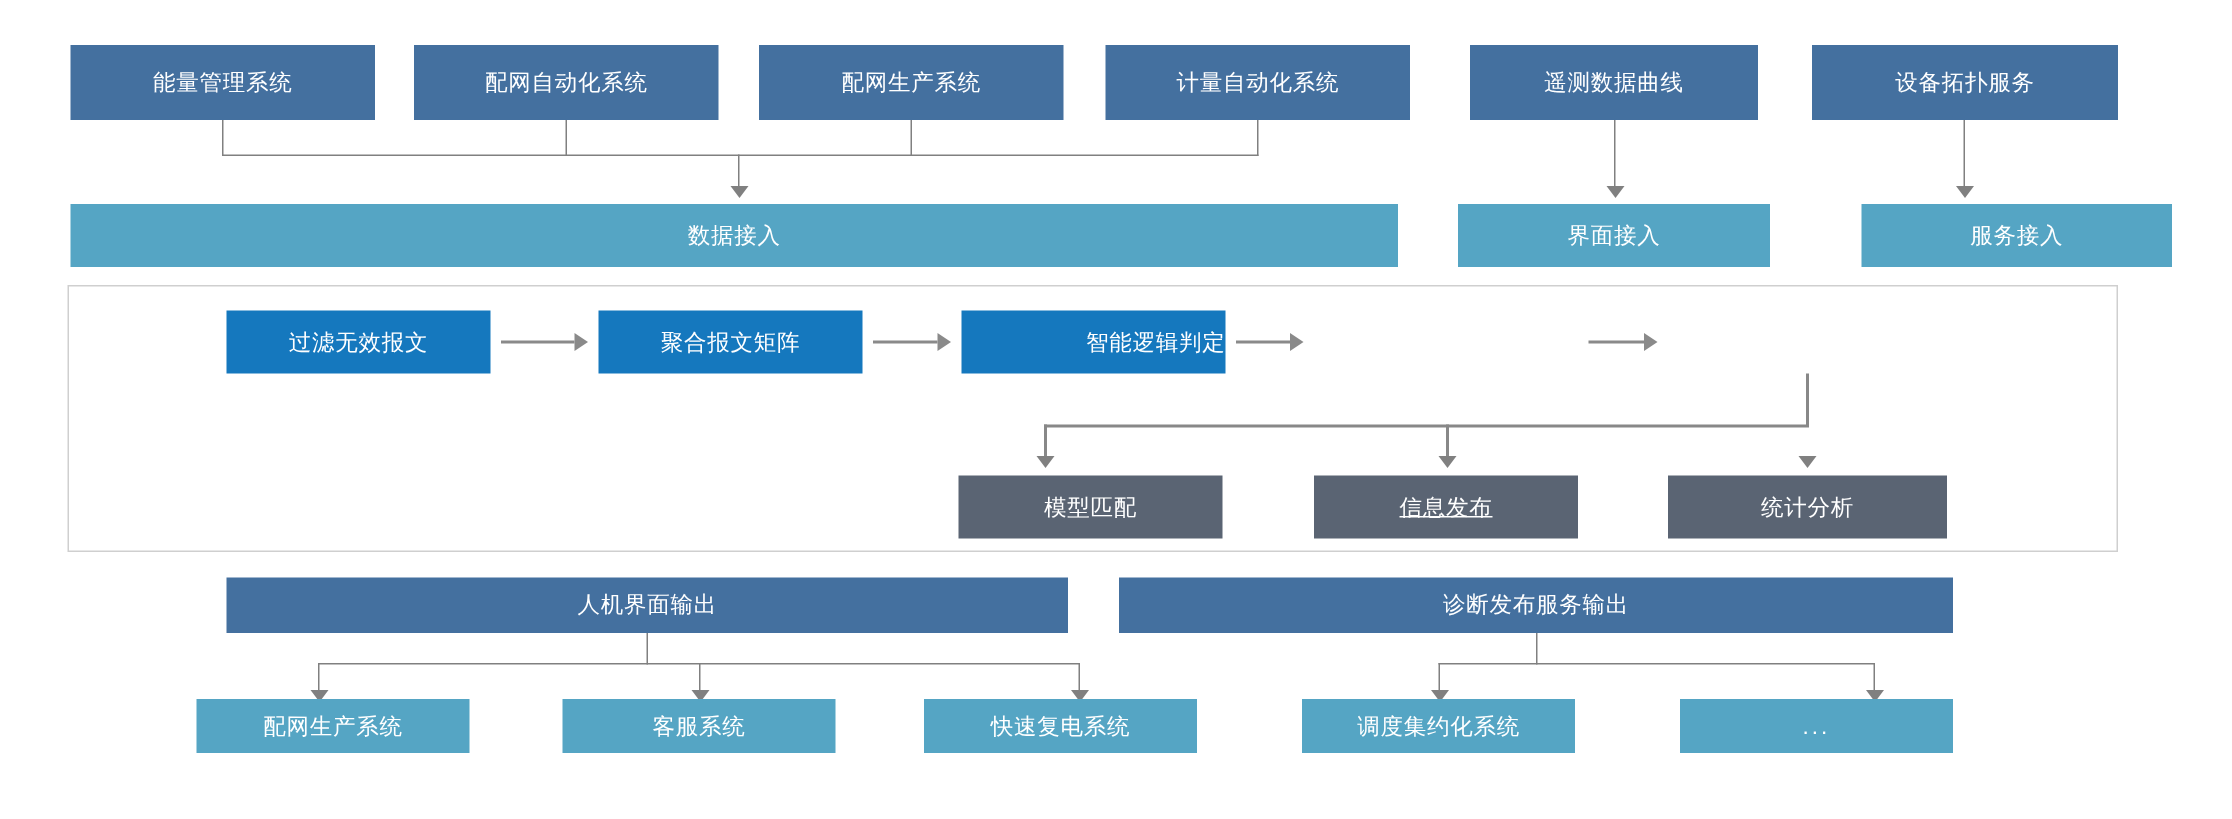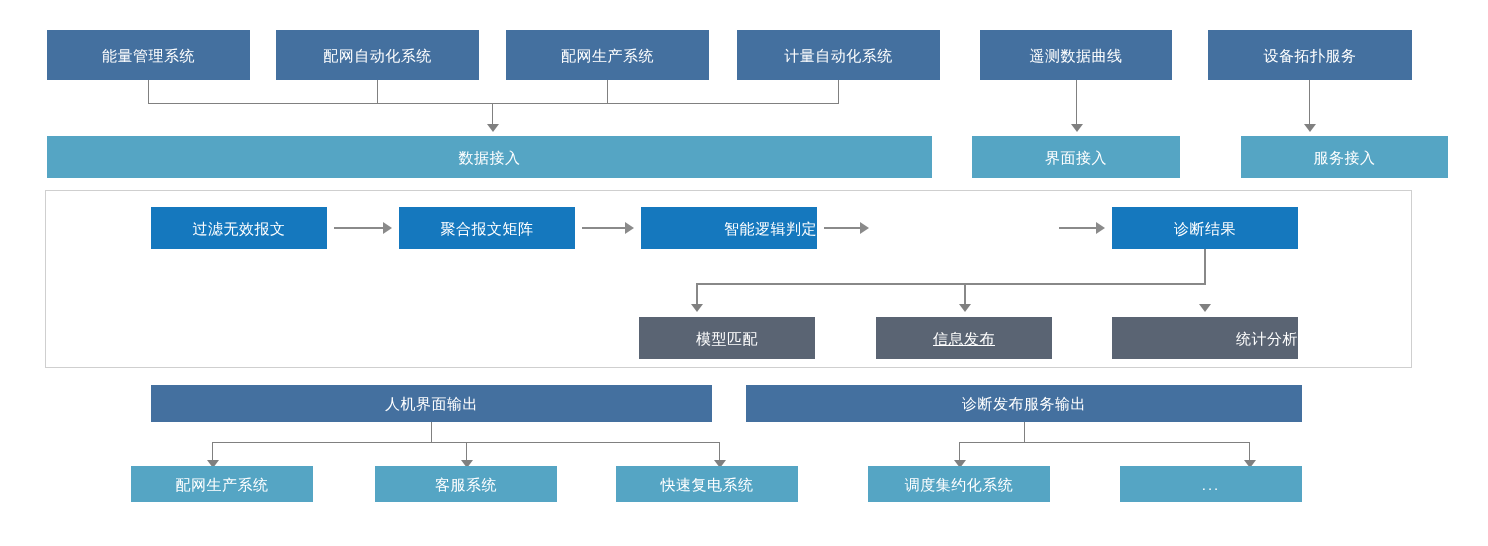--- a/index.html
+++ b/index.html
@@ -115,23 +115,20 @@
 
   <div class="box bright" style="left:151px;top:207px;width:176px;height:42px;">
     <span>过滤无效报文</span>
   </div>
   <div class="box bright" style="left:399px;top:207px;width:176px;height:42px;">
     <span>聚合报文矩阵</span>
   </div>
   <div class="box bright" style="left:641px;top:207px;width:176px;height:42px;justify-content:flex-end;">
     <span>智能逻辑判定</span>
   </div>
-  <div class="box bright" style="left:1112px;top:207px;width:186px;height:42px;">
-    <span>诊断结果</span>
-  </div>
 
   <div class="arrow-right" style="left:334px;top:222px;width:58px;">
     <div class="shaft"></div>
       <div class="head"></div>
   </div>
   <div class="arrow-right" style="left:582px;top:222px;width:52px;">
     <div class="shaft"></div>
       <div class="head"></div>
   </div>
   <div class="arrow-right" style="left:824px;top:222px;width:45px;">
@@ -150,21 +147,21 @@
   <div class="arrowhead" style="left:691px;top:304px;"></div>
   <div class="arrowhead" style="left:959px;top:304px;"></div>
   <div class="arrowhead" style="left:1199px;top:304px;"></div>
 
   <div class="box gray" style="left:639px;top:317px;width:176px;height:42px;">
     <span>模型匹配</span>
   </div>
   <div class="box gray" style="left:876px;top:317px;width:176px;height:42px;text-decoration:underline;">
     <span>信息发布</span>
   </div>
-  <div class="box gray" style="left:1112px;top:317px;width:186px;height:42px;justify-content:flex-end;">
+  <div class="box gray" style="left:1112px;top:317px;width:186px;height:42px;">
     <span>统计分析</span>
   </div>
 
   <div class="box dark band" style="left:151px;top:385px;width:561px;height:37px;">
     <span>人机界面输出</span>
   </div>
   <div class="box dark band" style="left:746px;top:385px;width:556px;height:37px;">
     <span>诊断发布服务输出</span>
   </div>
 

